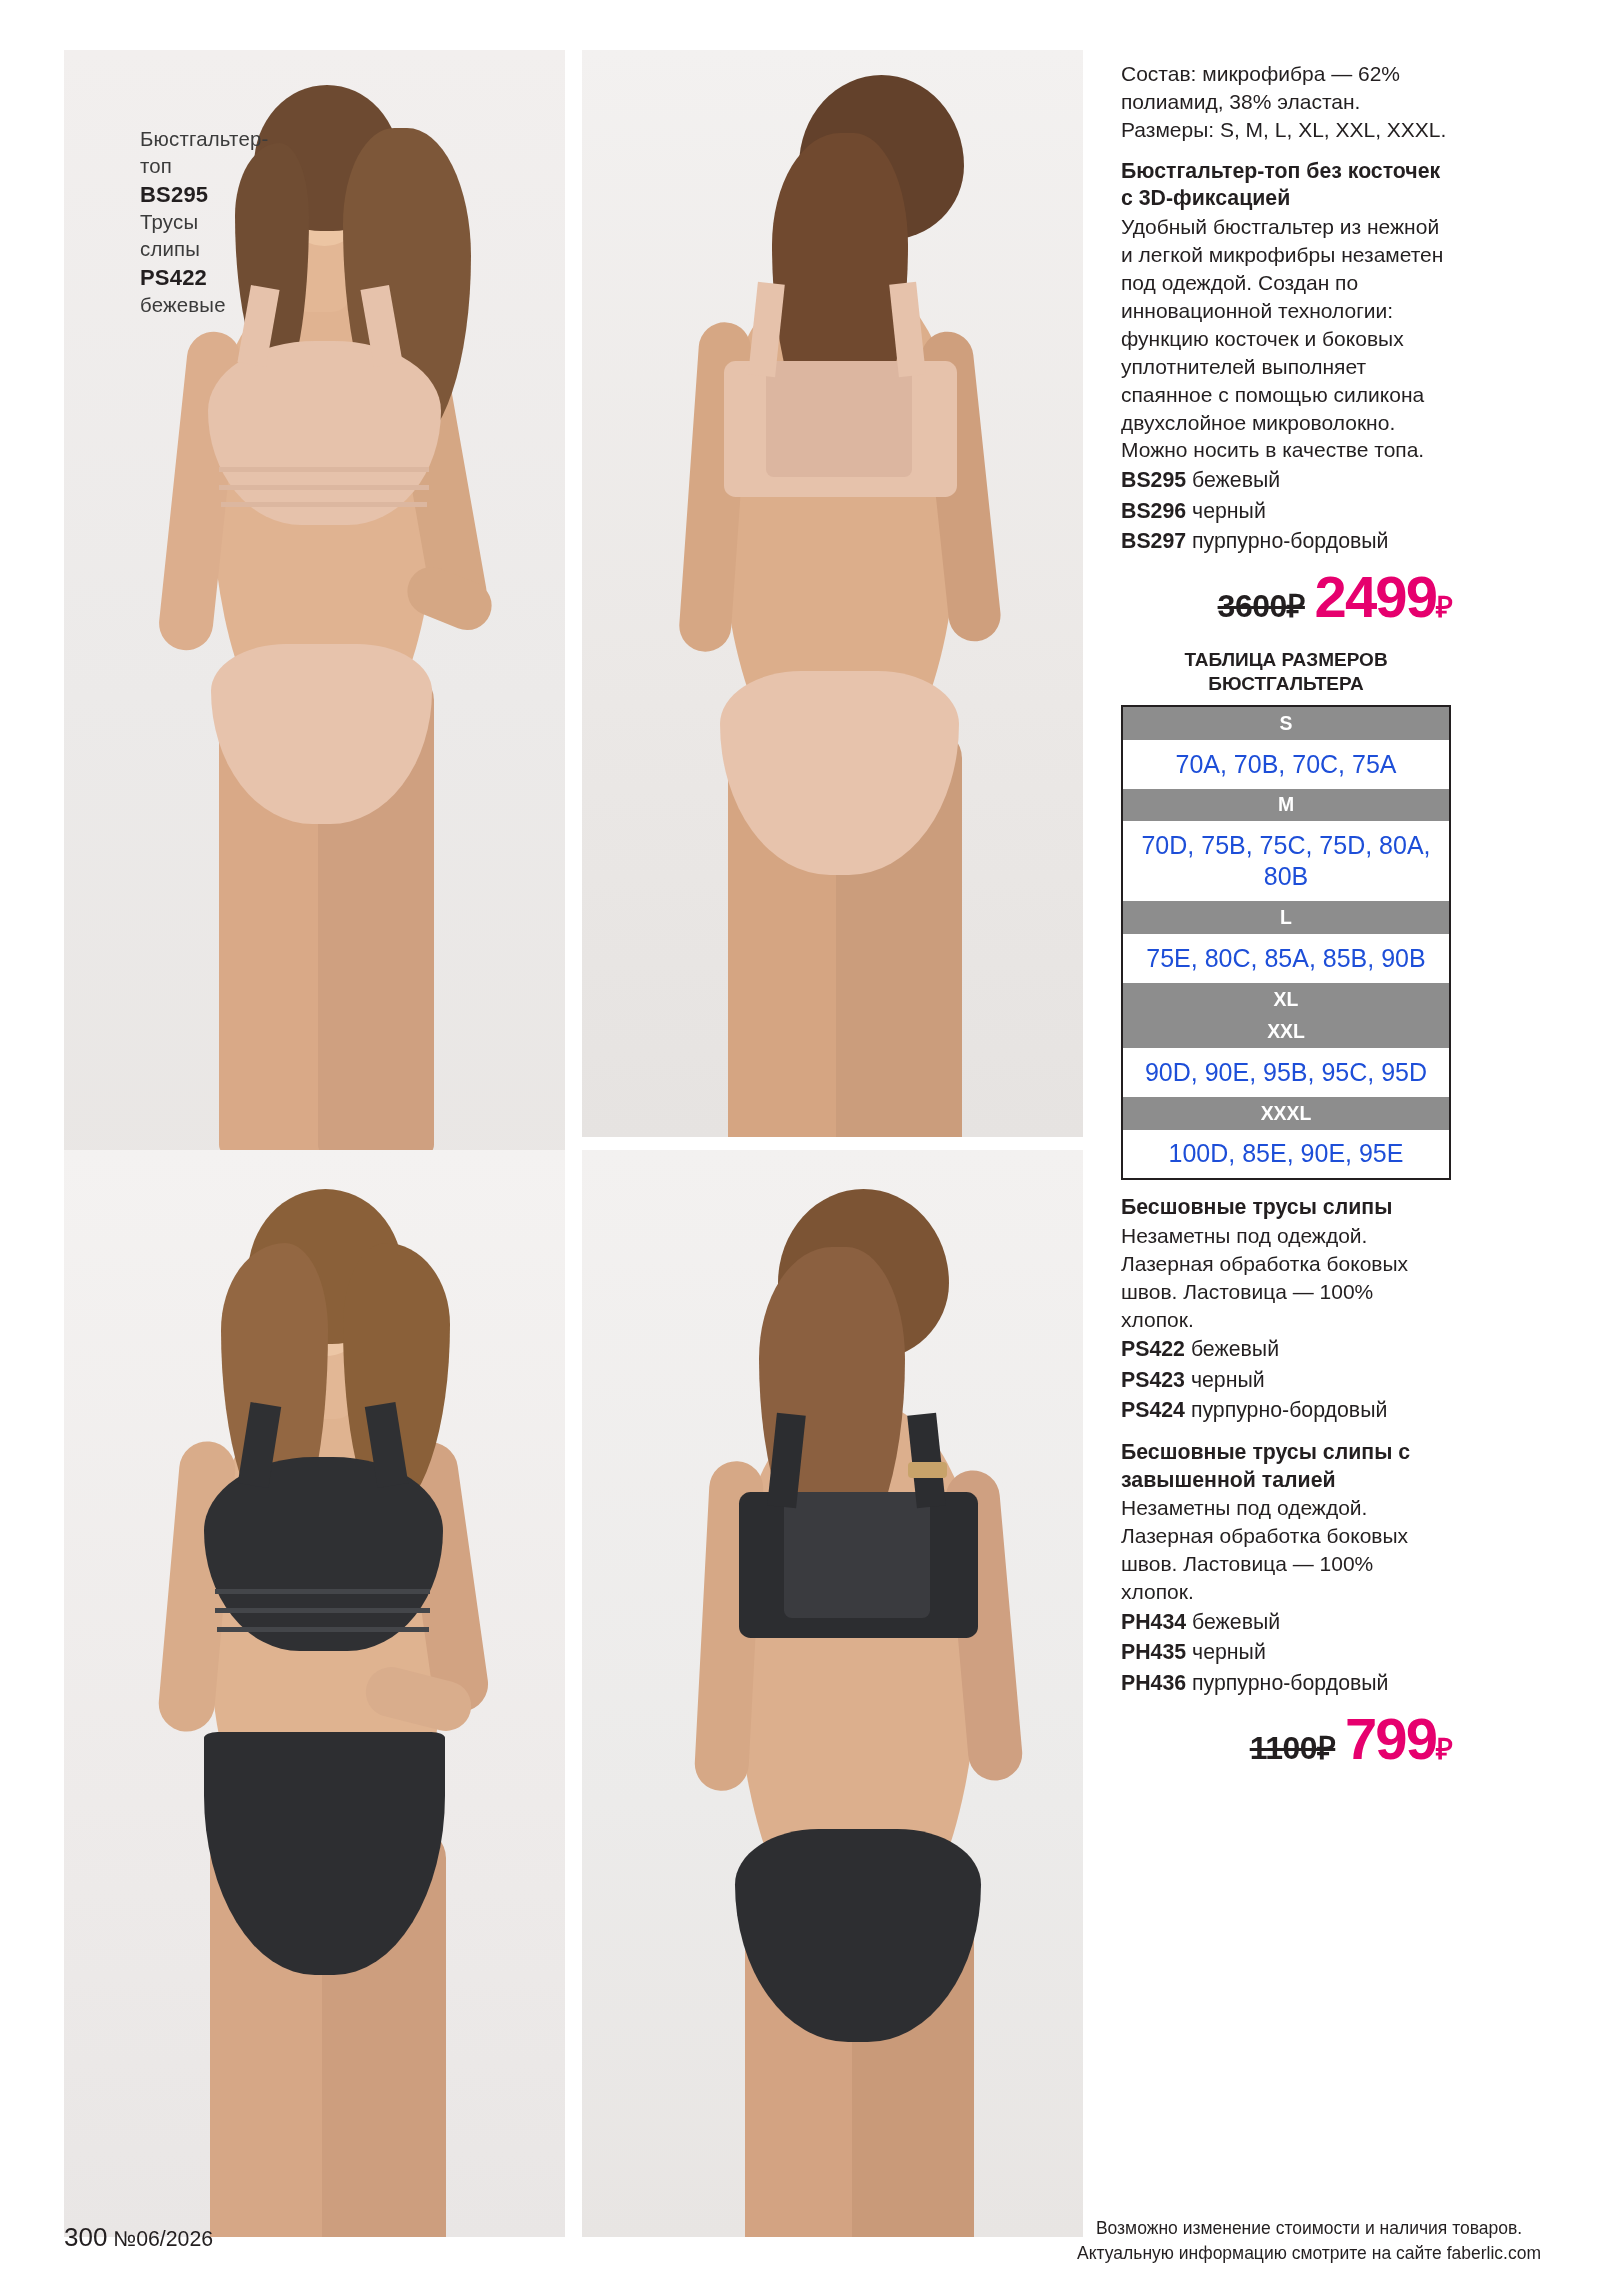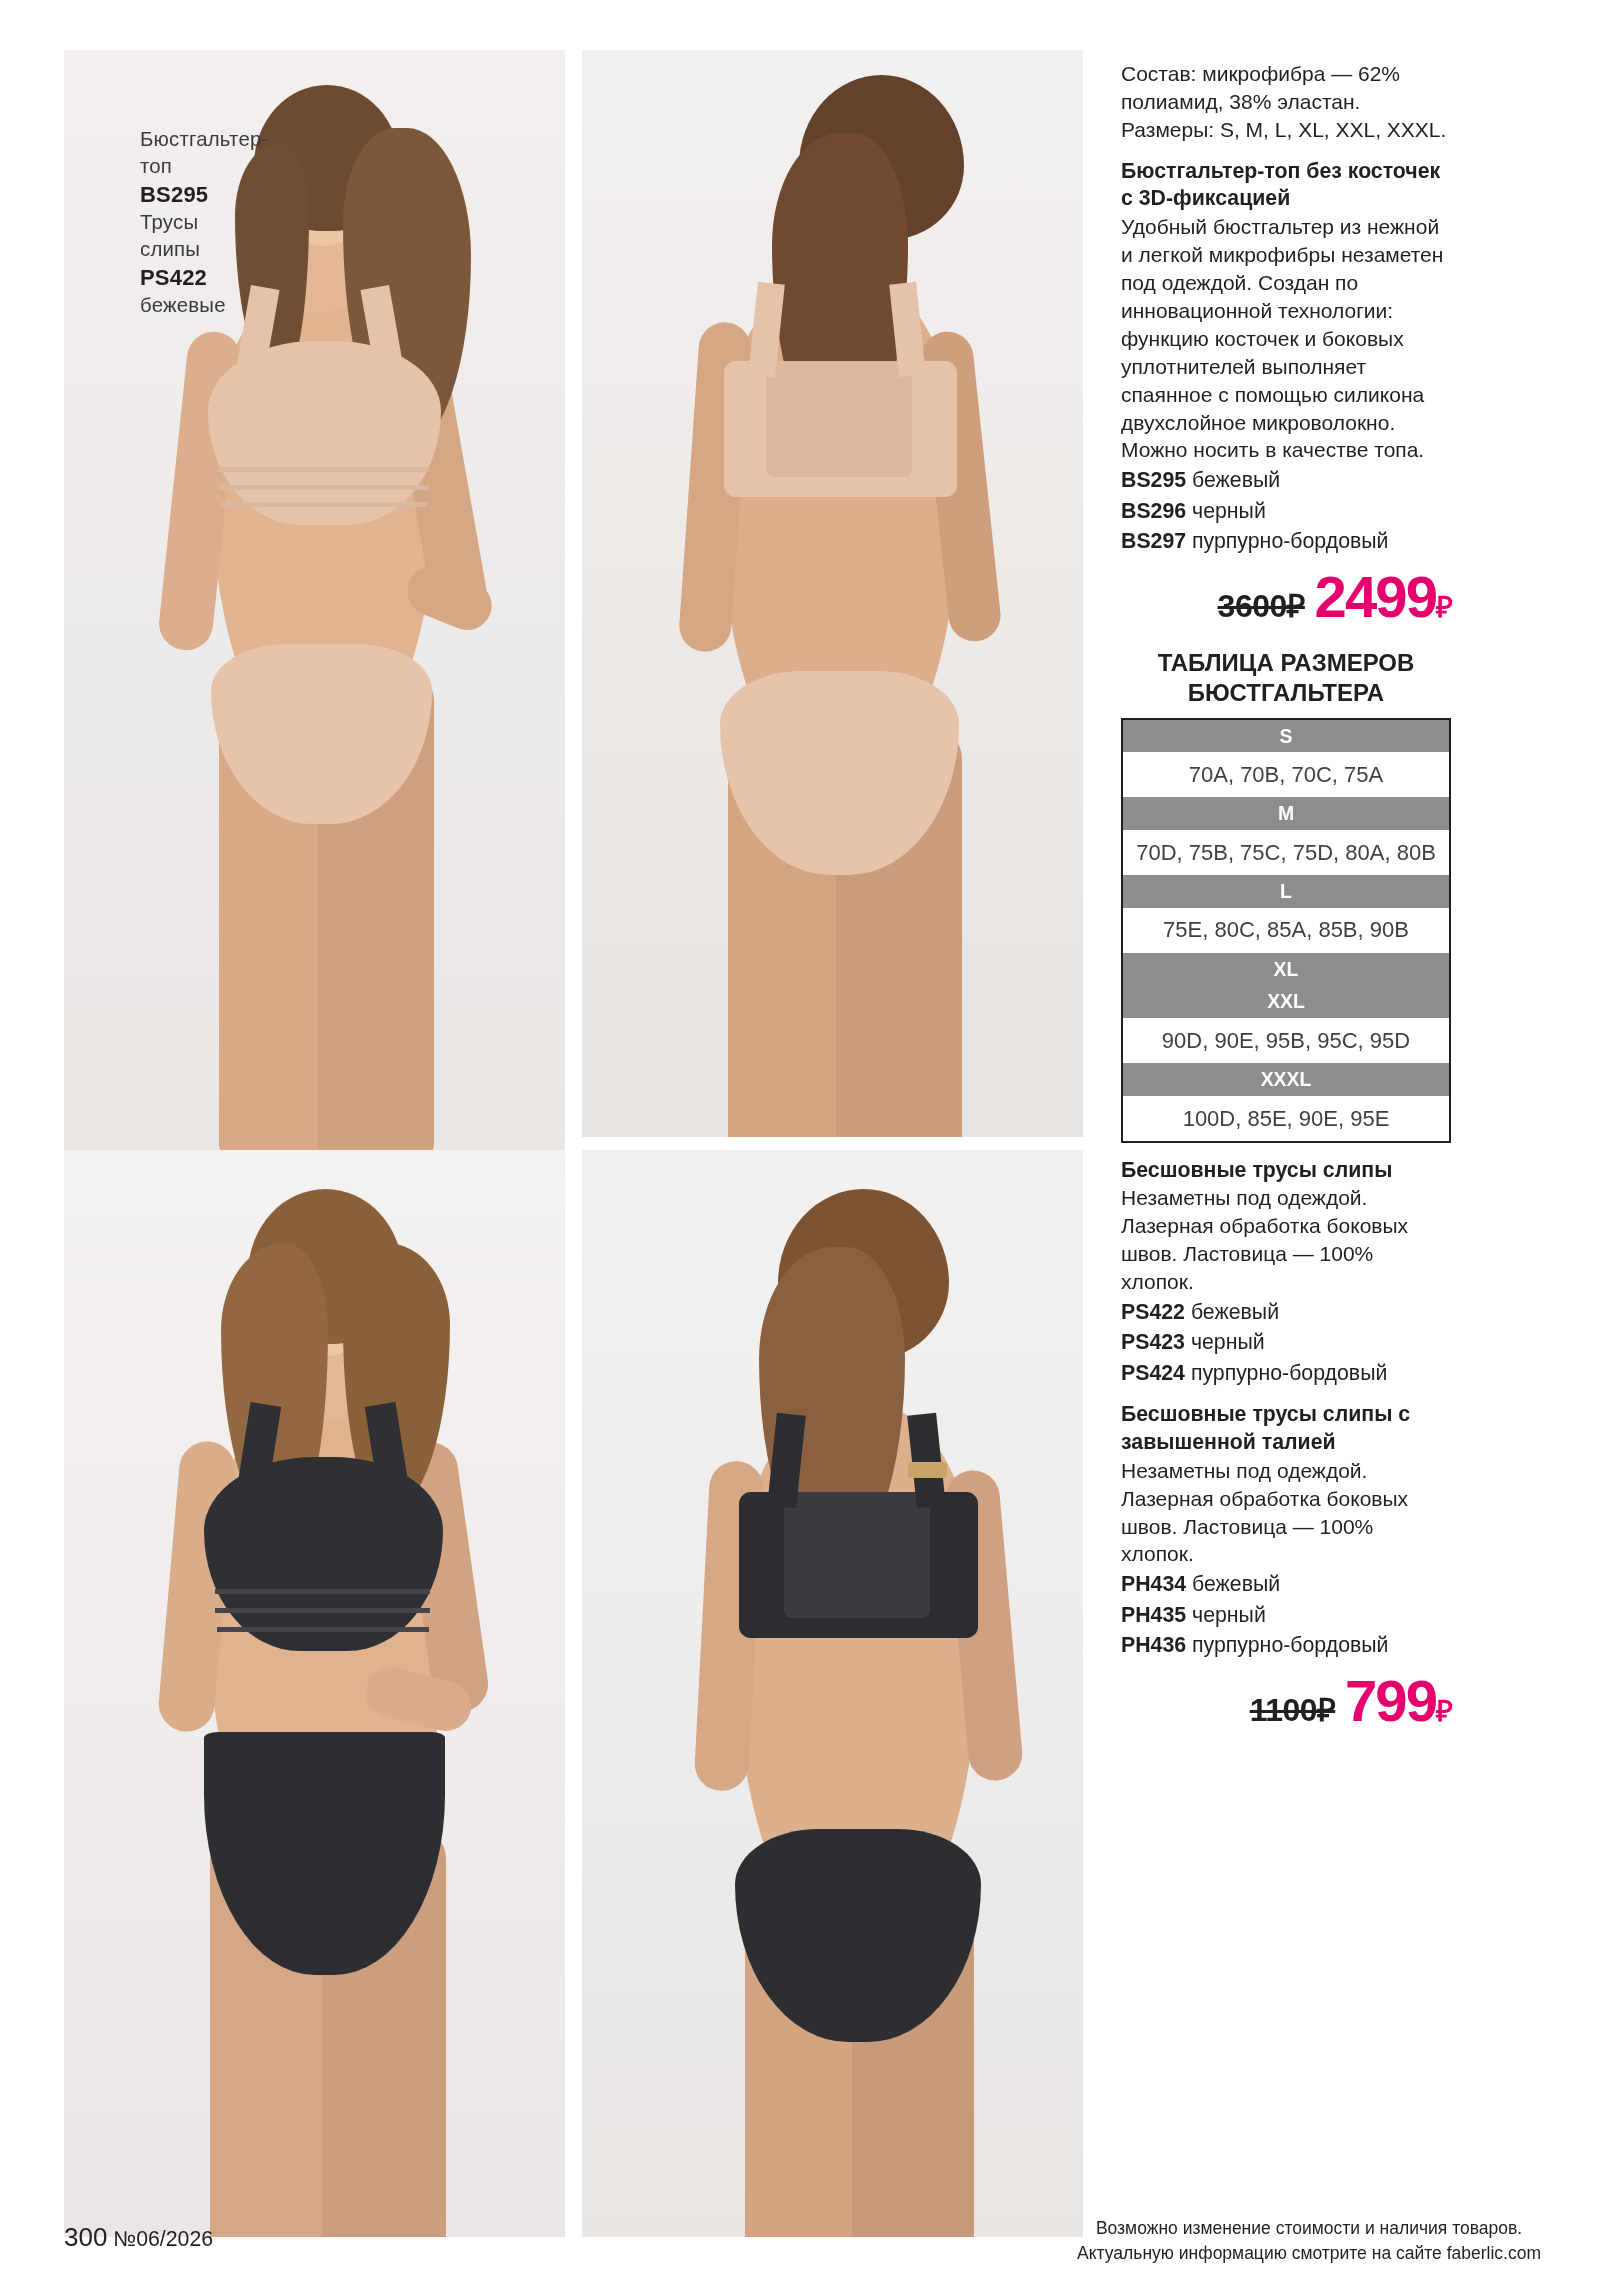--- a/index.html
+++ b/index.html
@@ -74,35 +74,35 @@
     letter-spacing:-0.5px;
   }
   .price-new {
     font-size:58px; font-weight:bold; color:#e6006e; letter-spacing:-1.9px;
   }
   .price-new .rub { font-size:29px; font-weight:bold; vertical-align:baseline; }
 
   
   .sizetable-wrap { margin-top:17.5px; }
   .sizetable-title {
-    text-align:center; font-weight:bold; font-size:24px; line-height:1.25;
+    text-align:center; font-weight:bold; font-size:19px; line-height:1.25;
     margin-bottom:9.7px;
   }
   table.sizes {
     border-collapse:collapse;
     width:330px;
     border:2.9px solid #231f20;
     background:#fff;
   }
   table.sizes td {
     border:0;
     text-align:center;
-    font-size:22px;
+    font-size:25px;
     padding:6.8px 3.9px;
-    color:#404040;
+    color:#1d4ed8;
   }
   table.sizes tr.hdr td {
     background:#8d8d8d;
     color:#ffffff;
     font-weight:bold;
     font-size:19.4px;
     padding:4.9px 3.9px;
   }
   table.sizes tr.val td { padding:8.7px 5.8px; line-height:1.25; }
   table.sizes tr.val.two td { padding:6.8px 5.8px; }

